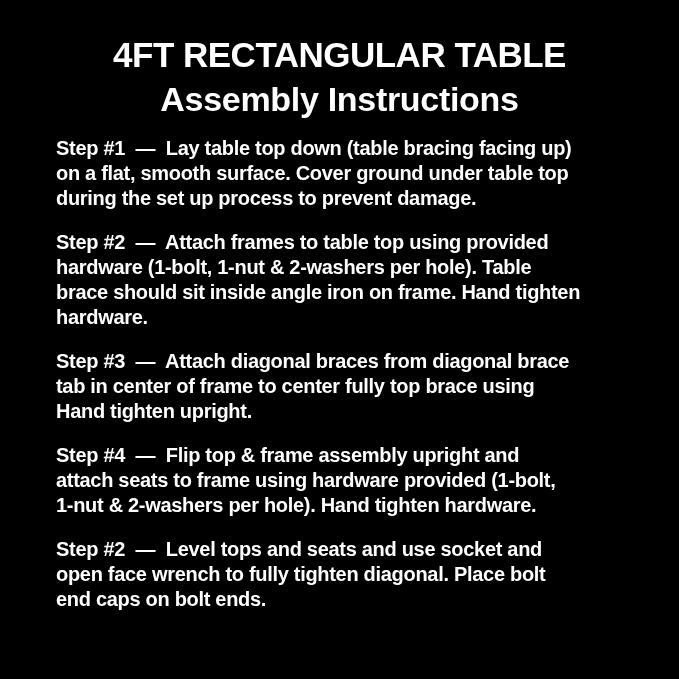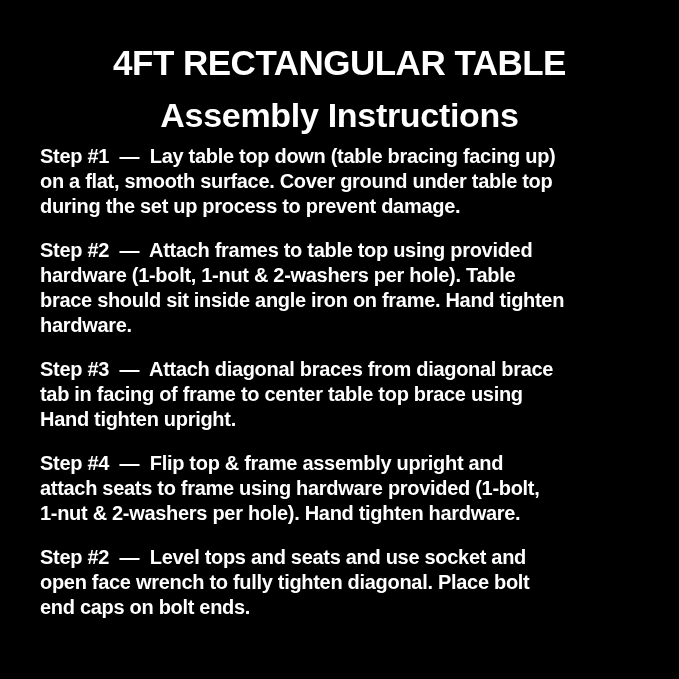--- a/index.html
+++ b/index.html
@@ -15,38 +15,38 @@
     font-weight: 700;
     overflow: hidden;
   }
   .page {
     width: 679px;
     height: 679px;
     box-sizing: border-box;
     padding-top: 28px;
   }
   .title {
-    margin: 12px;
+    margin: 4px;
     text-align: center;
     font-size: 35px;
     line-height: 46px;
     letter-spacing: -0.5px;
     white-space: pre;
   }
   .subtitle {
     margin: 0;
     text-align: center;
     font-size: 34px;
     line-height: 34px;
     letter-spacing: -0.3px;
     white-space: pre;
   }
   .steps {
-    margin-top: 12px;
-    padding: 0 20px 0 40px;
+    margin-top: 20px;
+    padding: 0 20px 0 56px;
   }
   .step {
     margin: 0 0 19px 0;
   }
   .line {
     display: block;
     white-space: pre;
     font-size: 20px;
     line-height: 25px;
     letter-spacing: -0.3px;
@@ -67,21 +67,21 @@
         <span class="line">during the set up process to prevent damage.</span>
       </p>
       <p class="step">
         <span class="line">Step #2  —  Attach frames to table top using provided</span>
         <span class="line">hardware (1-bolt, 1-nut &amp; 2-washers per hole). Table</span>
         <span class="line">brace should sit inside angle iron on frame. Hand tighten</span>
         <span class="line">hardware.</span>
       </p>
       <p class="step">
         <span class="line">Step #3  —  Attach diagonal braces from diagonal brace</span>
-        <span class="line">tab in facing of frame to center table top brace using</span>
+        <span class="line">tab in center of frame to center fully top brace using</span>
         <span class="line">Hand tighten upright.</span>
       </p>
       <p class="step">
         <span class="line">Step #4  —  Flip top &amp; frame assembly upright and</span>
         <span class="line">attach seats to frame using hardware provided (1-bolt,</span>
         <span class="line">1-nut &amp; 2-washers per hole). Hand tighten hardware.</span>
       </p>
       <p class="step">
         <span class="line">Step #2  —  Level tops and seats and use socket and</span>
         <span class="line">open face wrench to fully tighten diagonal. Place bolt</span>

